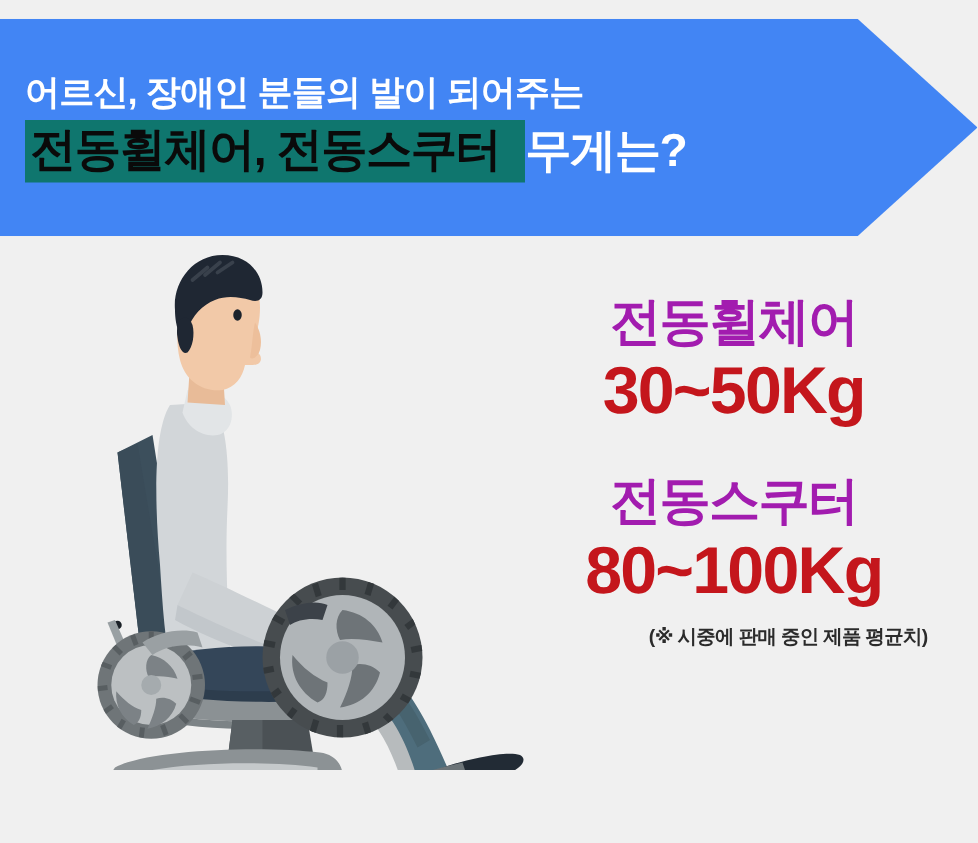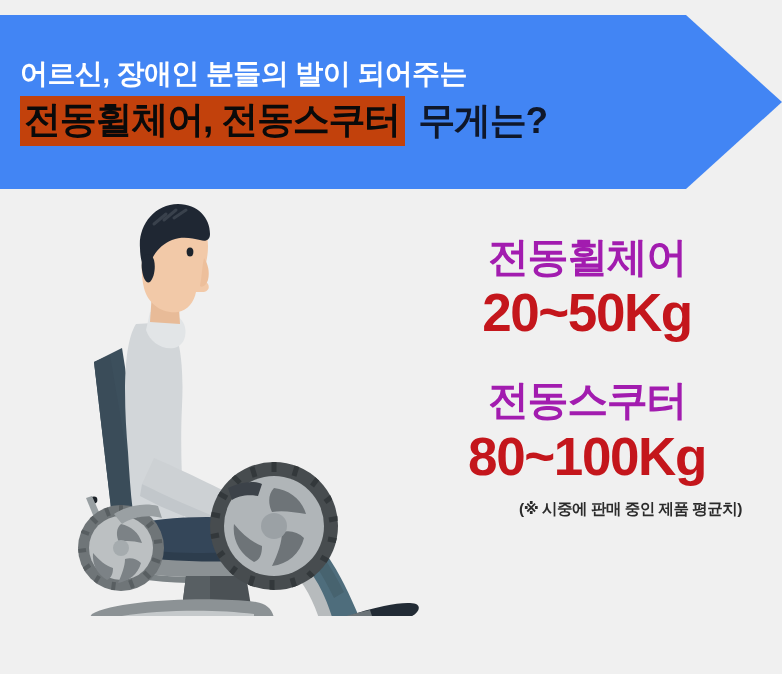--- a/index.html
+++ b/index.html
@@ -59,36 +59,35 @@
   }
 
   .banner-line2 {
     display: flex;
     align-items: center;
     white-space: nowrap;
     line-height: 1.1;
   }
 
   .hl {
-    background: #c2410c;
+    background: #0f766e;
     color: #0a0a0a;
     font-size: 37px;
     font-weight: 800;
     letter-spacing: -1.2px;
-    padding: 3px 5px 5px 4px;
+    padding: 3px 20px 5px 4px;
     display: inline-block;
     line-height: 1.12;
   }
 
   .banner-tail {
-    color: #0f172a;
+    color: #ffffff;
     font-size: 37px;
     font-weight: 800;
     letter-spacing: -1.2px;
-    padding-left: 13px;
     display: inline-block;
     line-height: 1.12;
   }
 
   
   .spec-column {
     position: absolute;
     right: 36px;
     top: 232px;
     width: 318px;
@@ -359,21 +358,21 @@
         <path d="M56 318 C68 310 86 306 100 310 L104 322
                  C90 318 74 321 64 328 Z" fill="#9aa0a3"></path>
       </g>
     </svg>
   </div>
 
   <div class="spec-column">
 
     <div class="spec-block wheelchair">
       <div class="spec-label">전동휠체어</div>
-      <div class="spec-value">20~50Kg</div>
+      <div class="spec-value">30~50Kg</div>
     </div>
 
     <div class="spec-block scooter">
       <div class="spec-label">전동스쿠터</div>
       <div class="spec-value">80~100Kg</div>
     </div>
 
     <div class="spec-footnote">(※ 시중에 판매 중인 제품 평균치)</div>
   </div>
 

